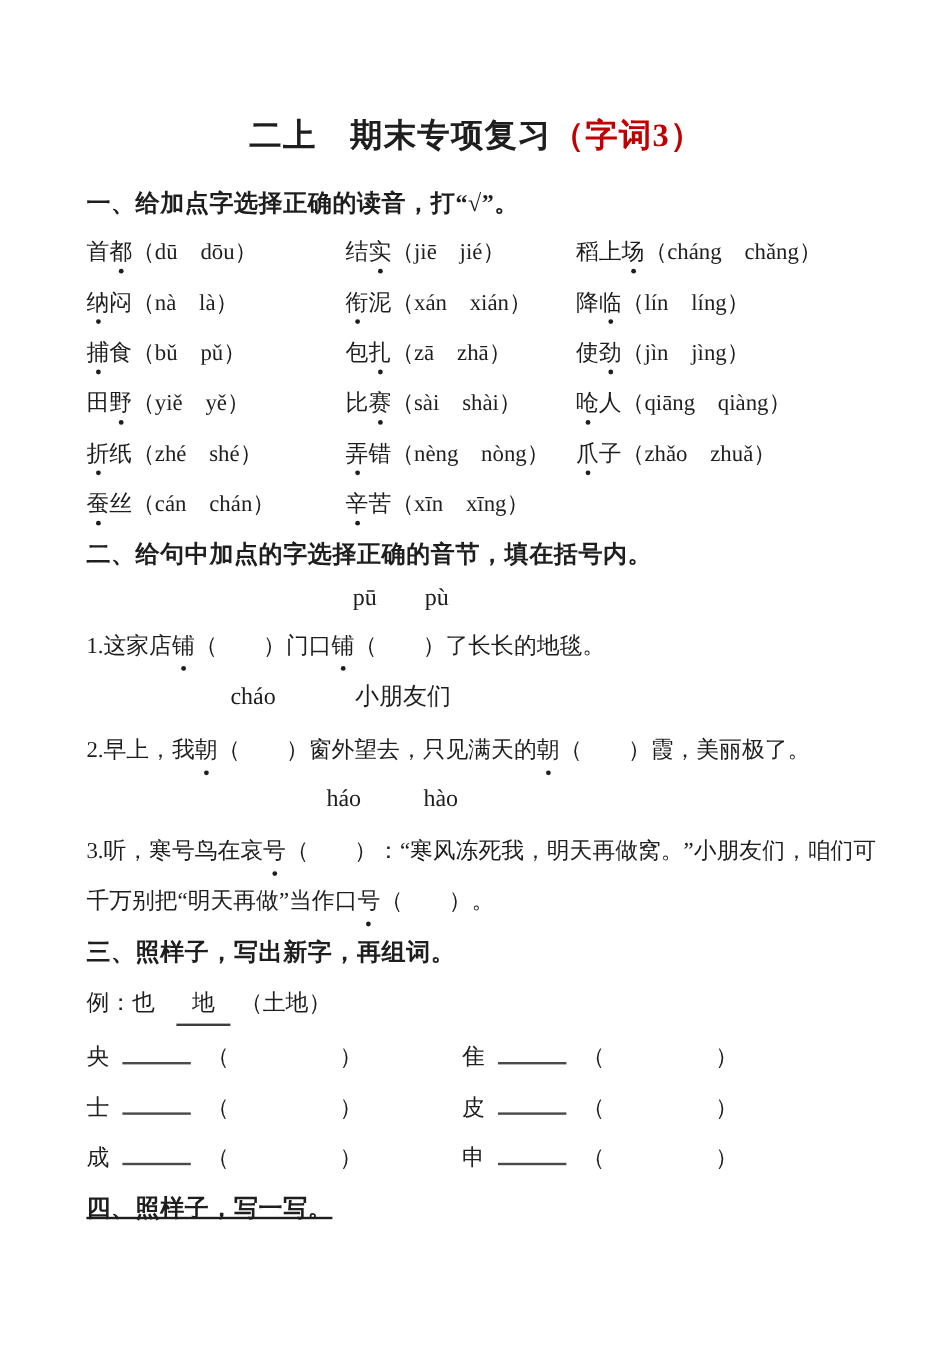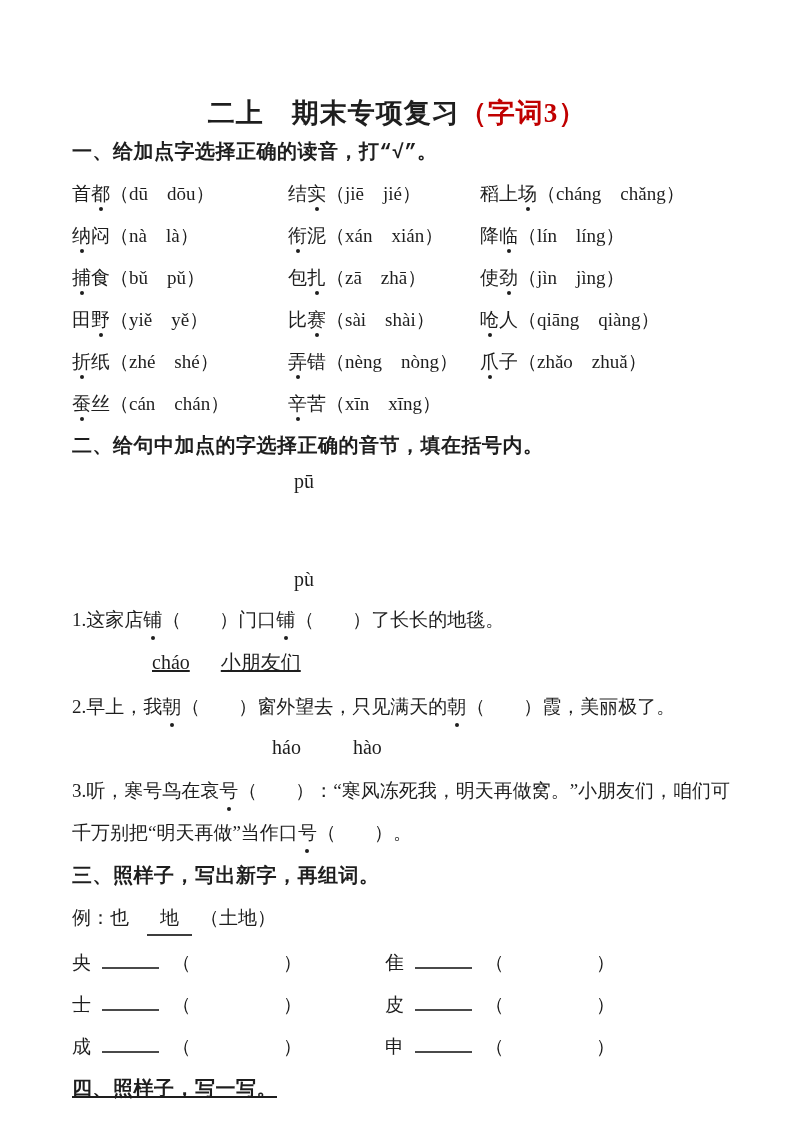--- a/index.html
+++ b/index.html
@@ -7,37 +7,37 @@
     position:relative; width:793px; height:1122px; background:#ffffff;
     font-family:"Liberation Serif","DejaVu Serif",serif;
     color:#1e1e1e; overflow:hidden;
   }
   .content { position:absolute; left:72px; top:0; width:650px; }
 
   .title { margin-top:94px; text-align:center; font-size:27px; line-height:38px; font-weight:bold; letter-spacing:1px; }
   .title .red { color:#c00000; }
 
   .sec-h { margin:0; font-size:20px; line-height:30px; font-weight:bold; letter-spacing:0.5px; }
-  .sec-h1 { margin-top:6px;font-family:Liberation Mono, monospace; }
+  .sec-h1 { margin-top:23px; }
   .sec-h2 { margin-top:2px; }
   .sec-h3 { margin-top:12px; }
   .sec-h4 { margin-top:2px;text-decoration:underline; }
 
   .wgrid { margin-top:8px; display:grid; grid-template-columns:216px 192px 1fr; grid-auto-rows:42px; font-size:19px; }
   .witem { line-height:24px; padding-top:6px; white-space:nowrap; }
 
   .dotchar { position:relative; display:inline-block; }
   .dotchar::after {
     content:""; position:absolute; left:50%; bottom:-5px; transform:translateX(-50%);
     width:4px; height:4px; border-radius:50%; background:#1e1e1e;
   }
 
   .pyline { display:flex; font-size:20px; line-height:26px; }
-  .py-q1 { margin-top:8px;  margin-left:222px; gap:72px;flex-direction:column; }
-  .py-q2 { margin-top:14px; margin-left:80px; gap:31px;text-decoration:underline; }
+  .py-q1 { margin-top:8px;  margin-left:222px; gap:40px; }
+  .py-q2 { margin-top:14px; margin-left:120px; gap:66px; }
   .py-q3 { margin-top:12px; margin-left:200px; gap:52px; }
 
   .sentence { font-size:19px; line-height:30px; white-space:nowrap; }
   .s-q1 { margin-top:13px; }
   .s-q2 { margin-top:17px; }
   .s-q3a { margin-top:16px; }
   .s-q3b { margin-top:12px; }
 
   .example { margin-top:13px; font-size:19px; line-height:30px; }
   .ex-ans { display:inline-block; border-bottom:2px solid #3d3d3d; padding:0 13px 1px 13px; margin:0 8px 0 18px; }

